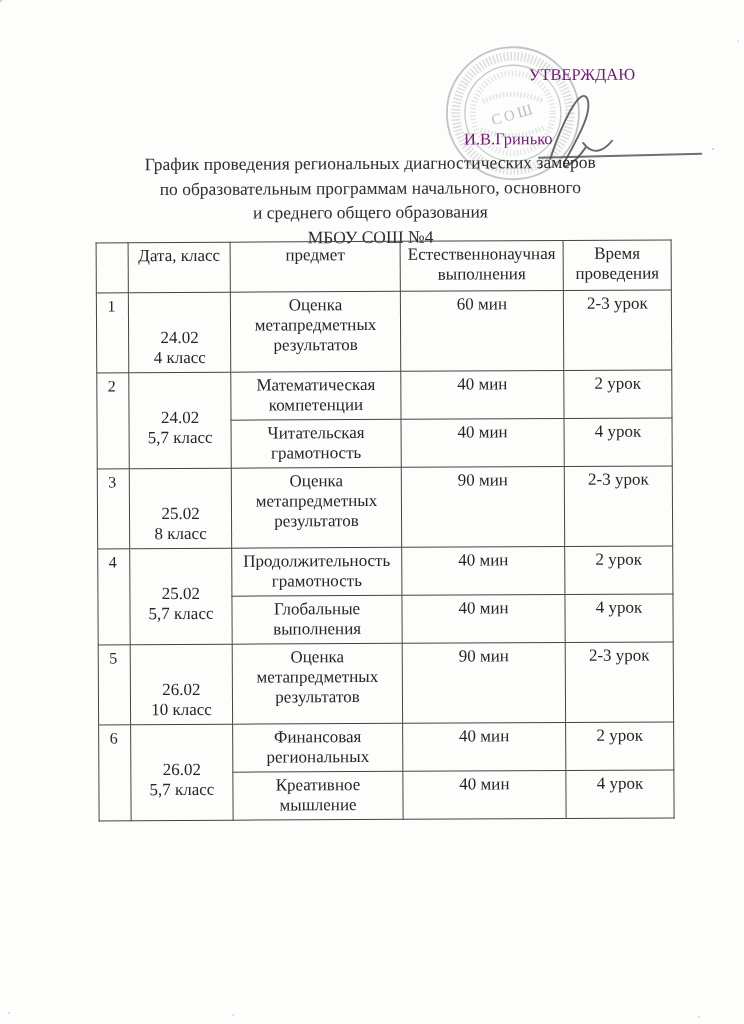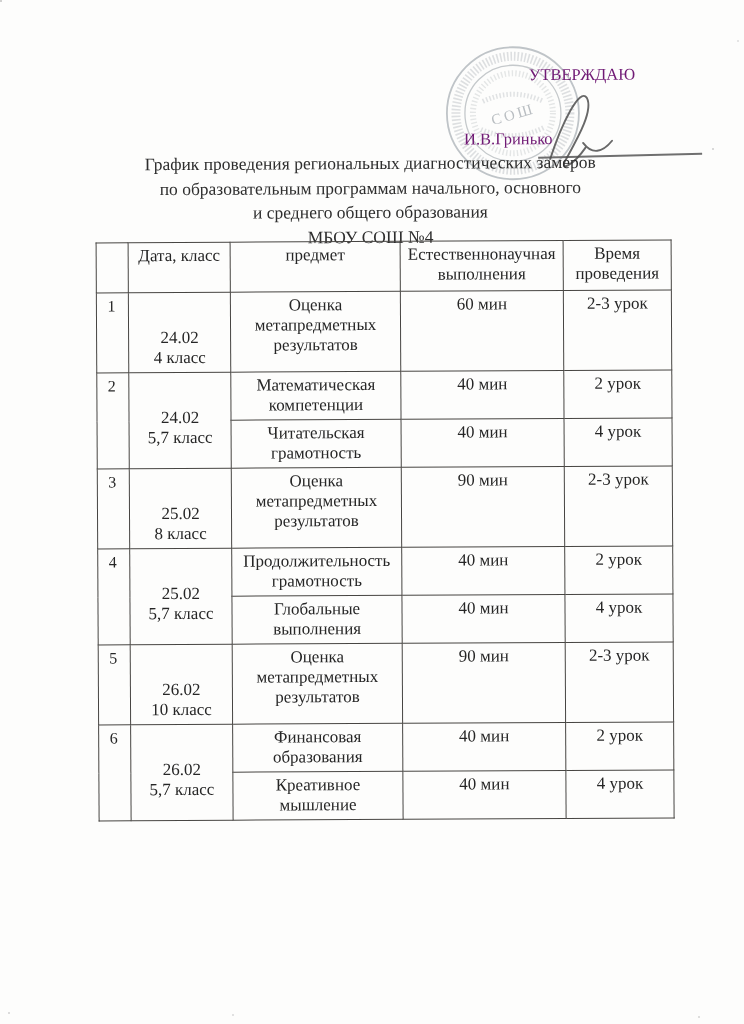--- a/index.html
+++ b/index.html
@@ -183,21 +183,21 @@
             <td>Оценка метапредметных результатов</td>
             <td>90 мин</td>
             <td>2-3 урок</td>
           </tr>
           <tr>
             <td class="num-cell" rowspan="2">6</td>
             <td rowspan="2">
               <div class="date-line">26.02</div>
               <div class="class-line">5,7 класс</div>
             </td>
-            <td>Финансовая образования</td>
+            <td>Финансовая региональных</td>
             <td>40 мин</td>
             <td>2 урок</td>
           </tr>
           <tr>
             <td>Креативное мышление</td>
             <td>40 мин</td>
             <td>4 урок</td>
           </tr>
         </tbody>
     </table>

